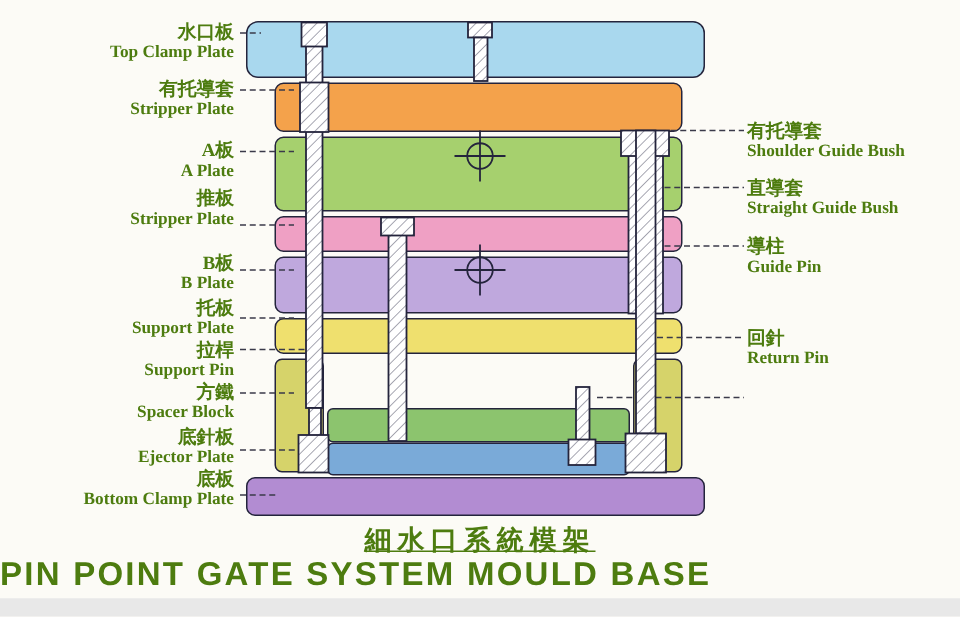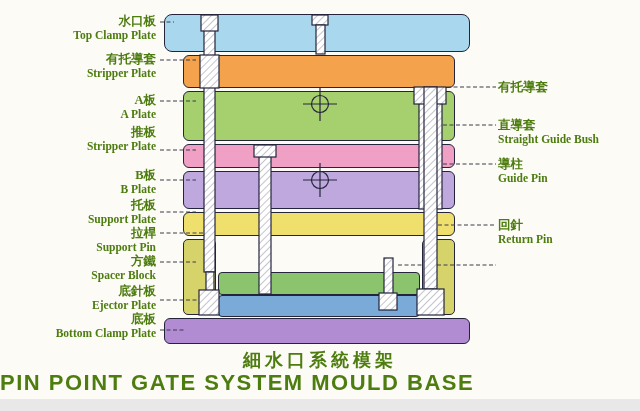--- a/index.html
+++ b/index.html
@@ -12,21 +12,21 @@
   .plate { position:absolute; border:1.4px solid #24243c; }
   .overlay { position:absolute; left:0; top:0; pointer-events:none; }
 
   .llabel { position:absolute; right:484px; text-align:right; font-weight:bold; line-height:14px; white-space:nowrap; }
   .rlabel { position:absolute; left:498px;  text-align:left;  font-weight:bold; line-height:14px; white-space:nowrap; }
   .cn { font-size:12.5px; }
   .en { font-size:11.5px; }
 
   .title-cn {
     position:absolute; top:348px; left:0; width:640px; text-align:center;
-    font-size:18px; font-weight:bold; letter-spacing:4px;
+    font-size:18px; font-weight:bold; letter-spacing:4px;text-decoration:underline;
   }
   .title-en {
     position:absolute; top:370px; left:0; width:640px; text-align:left;
     font-family:"Liberation Sans", sans-serif;
     font-size:22px; font-weight:bold; letter-spacing:1.5px;
   }
 </style>
 </head>
 <body>
 
@@ -144,20 +144,21 @@
     <div class="cn">底針板</div>
     <div class="en">Ejector Plate</div>
   </div>
   <div class="llabel" style="top:312px">
     <div class="cn">底板</div>
     <div class="en">Bottom Clamp Plate</div>
   </div>
 
   <div class="rlabel" style="top:80px">
     <div class="cn">有托導套</div>
+    <div class="en">Shoulder Guide Bush</div>
   </div>
   <div class="rlabel" style="top:118px">
     <div class="cn">直導套</div>
     <div class="en">Straight Guide Bush</div>
   </div>
   <div class="rlabel" style="top:157px">
     <div class="cn">導柱</div>
     <div class="en">Guide Pin</div>
   </div>
   <div class="rlabel" style="top:218px">

